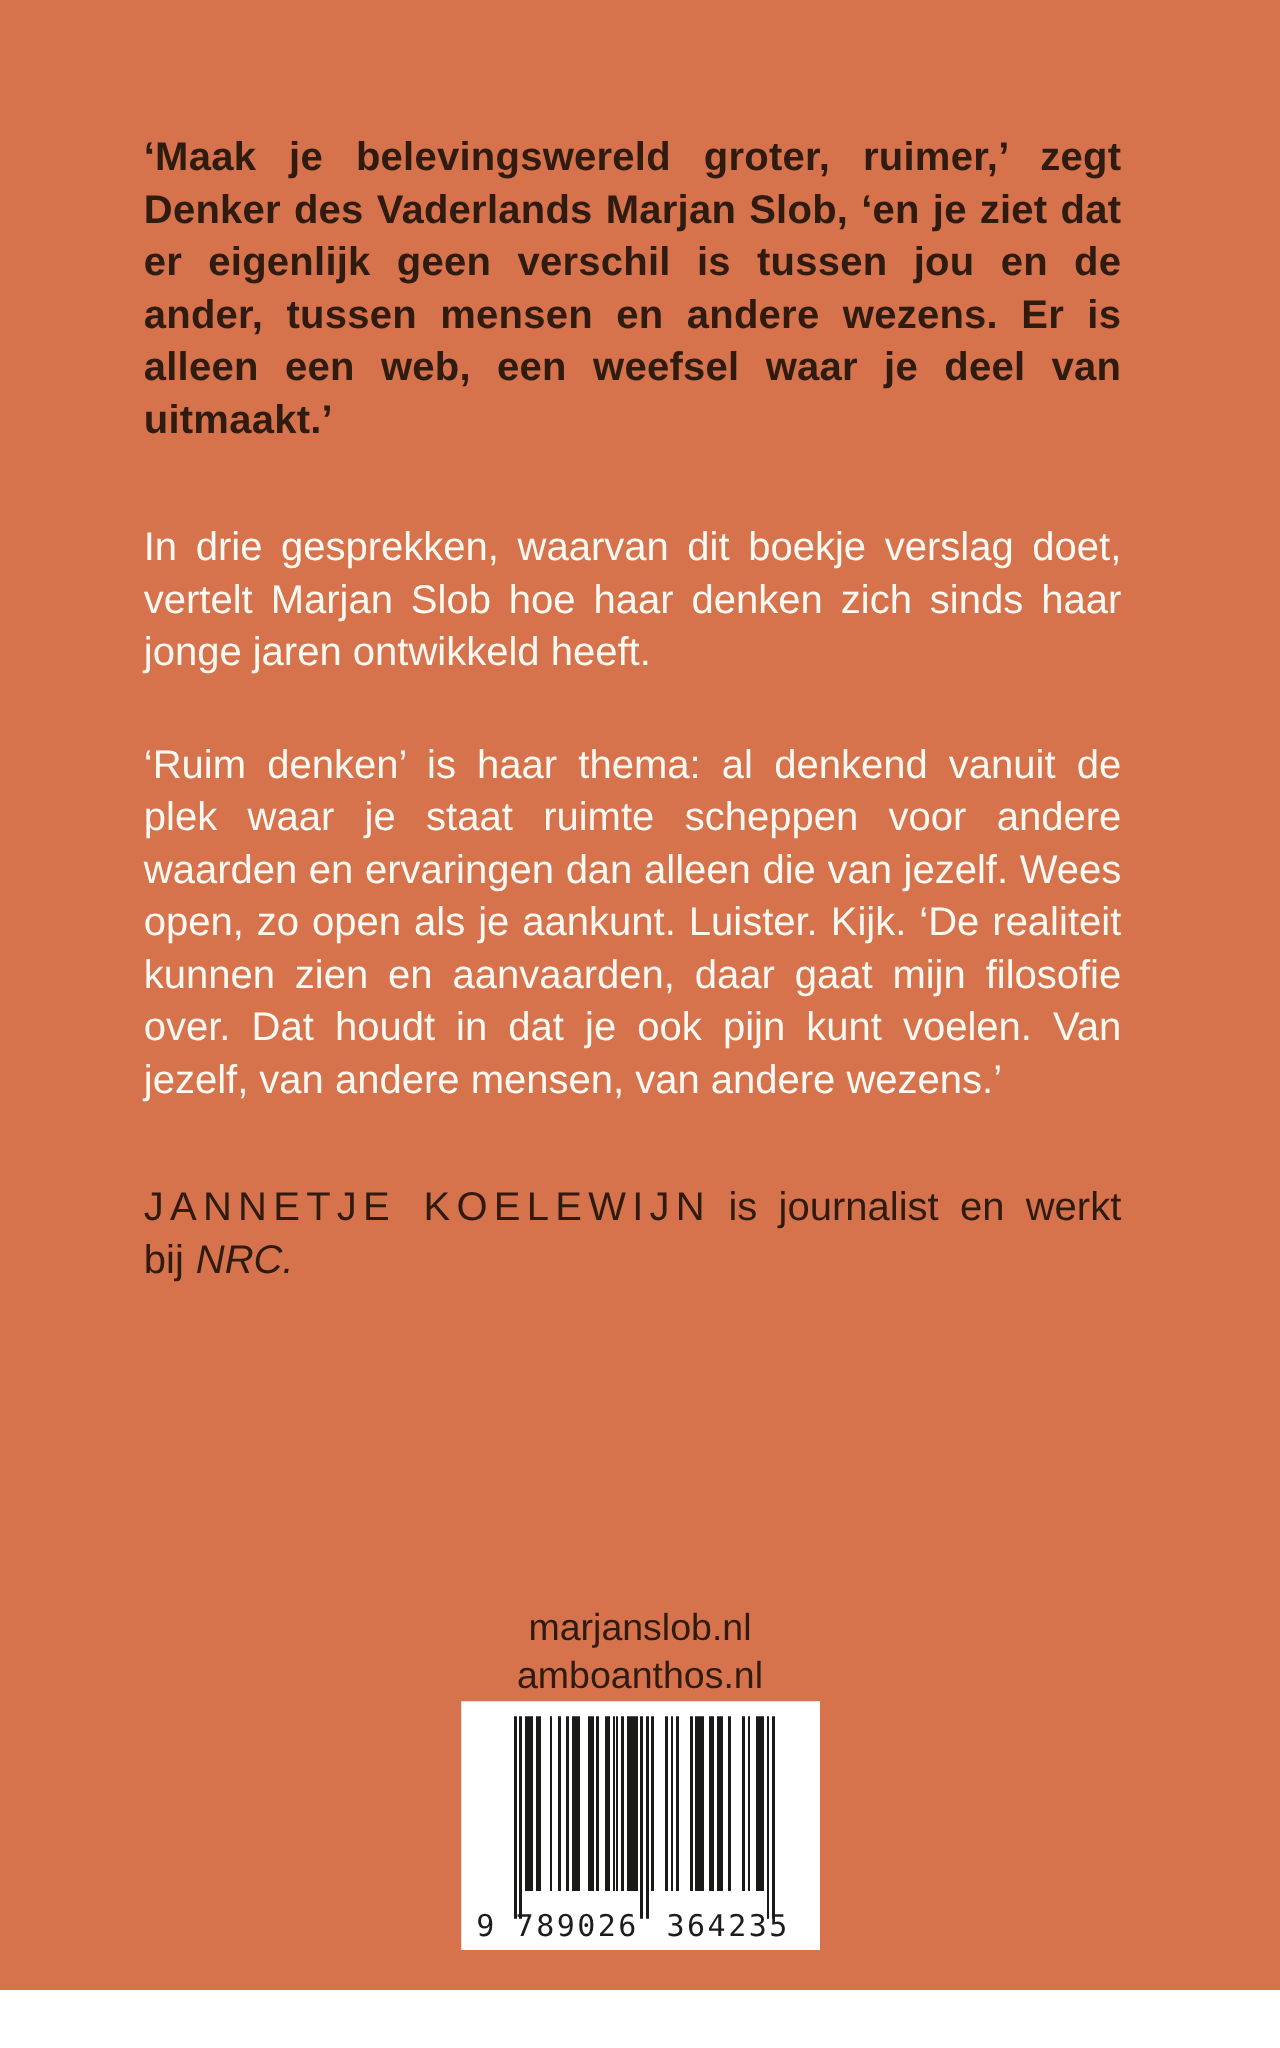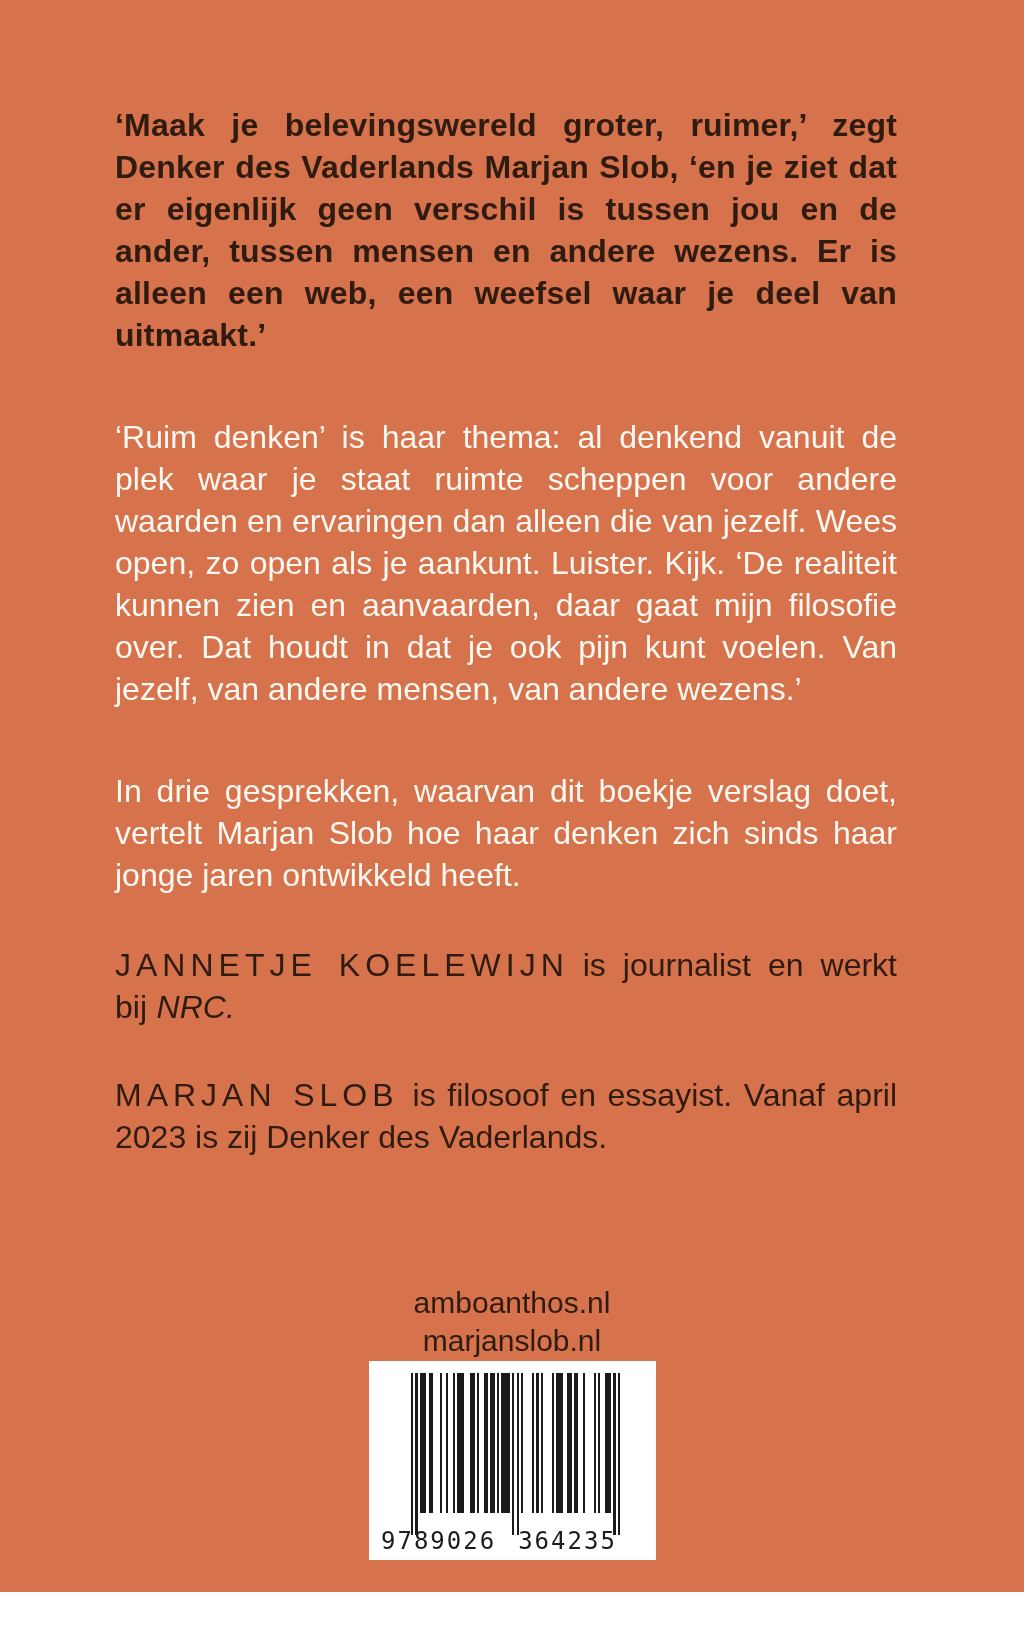--- a/index.html
+++ b/index.html
@@ -77,45 +77,44 @@
     left: 12px;
     bottom: 5px;
     right: 10px;
     display: flex;
     align-items: flex-end;
     font-family: "DejaVu Sans Mono", monospace;
     font-size: 24px;
     color: #1c1c1c;
     letter-spacing: 2px;
   }
-  .digits .grp1 { }
+  .digits .grp1 { margin-left: 15px; }
   .digits .grp2 { margin-left: 22px; }
 </style>
 </head>
 <body>
 
 <div class="cover">
 
   <div class="text-block">
 
     <p class="quote">‘Maak je belevingswereld groter, ruimer,’ zegt Denker des Vaderlands Marjan Slob, ‘en je ziet dat er eigenlijk geen verschil is tussen jou en de ander, tussen mensen en andere wezens. Er is alleen een web, een weefsel waar je deel van uitmaakt.’</p>
 
+    <p class="light summary">In drie gesprekken, waarvan dit boekje verslag doet, vertelt Marjan Slob hoe haar denken zich sinds haar jonge jaren ontwikkeld heeft.</p>
+
     <p class="light">‘Ruim denken’ is haar thema: al denkend vanuit de plek waar je staat ruimte scheppen voor andere waarden en ervaringen dan alleen die van jezelf. Wees open, zo open als je aankunt. Luister. Kijk. ‘De realiteit kunnen zien en aanvaarden, daar gaat mijn filosofie over. Dat houdt in dat je ook pijn kunt voelen. Van jezelf, van andere mensen, van andere wezens.’</p>
-
-    <p class="light summary">In drie gesprekken, waarvan dit boekje verslag doet, vertelt Marjan Slob hoe haar denken zich sinds haar jonge jaren ontwikkeld heeft.</p>
 
     <p class="bio"><span class="name">JANNETJE KOELEWIJN</span><span>is journalist en werkt bij</span><em class="pub">NRC.</em></p>
 
-    <p class="bio"><span class="name">MARJAN SLOB</span><span>is filosoof en essayist. Vanaf april 2023 is zij Denker des Vaderlands.</span></p>
 
   </div>
 
   <div class="footer">
+    <div>marjanslob.nl</div>
     <div>amboanthos.nl</div>
-    <div>marjanslob.nl</div>
   </div>
 
   <div class="barcode-box">
     <svg width="209" height="162" viewBox="0 0 209 162" shape-rendering="crispEdges" aria-hidden="true">
         <g fill="#1a1a18">
           <rect x="0.0" y="0" width="2.2" height="162"></rect>
           <rect x="4.4" y="0" width="2.2" height="162"></rect>
           <rect x="8.8" y="0" width="2.2" height="140"></rect>
           <rect x="11.0" y="0" width="2.2" height="140"></rect>
           <rect x="13.2" y="0" width="2.2" height="140"></rect>

